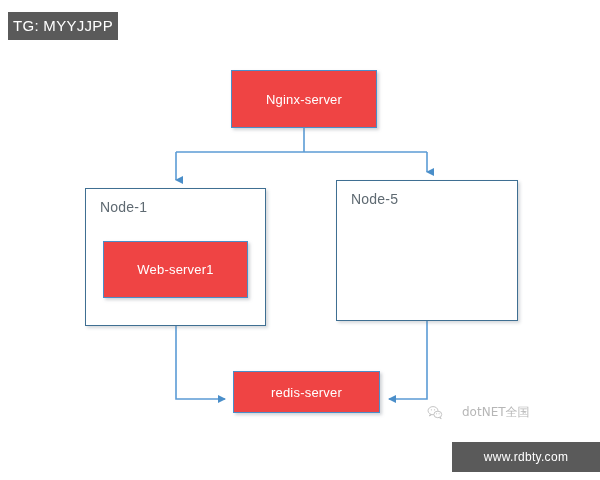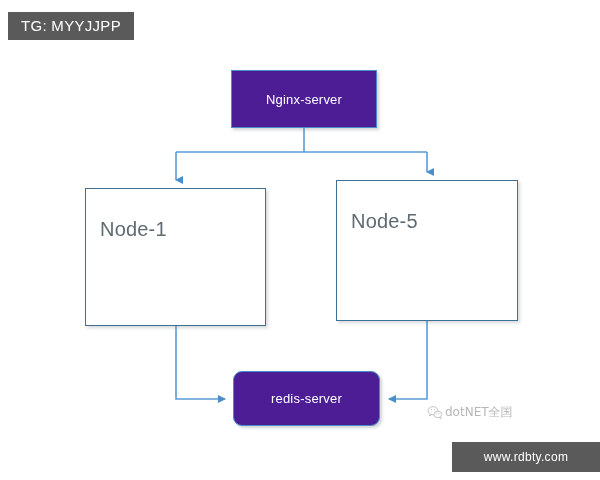--- a/index.html
+++ b/index.html
@@ -26,41 +26,41 @@
     font-size: 15px;
     letter-spacing: 0.3px;
     display: flex;
     align-items: center;
     justify-content: center;
     white-space: nowrap;
   }
   #tg-badge {
     left: 8px;
     top: 12px;
-    width: 126px;
+    width: 110px;
     height: 27px;
     font-size: 15px;
     padding-bottom: 1px;
   }
   #site-badge {
     left: 452px;
     top: 442px;
     width: 148px;
     height: 30px;
     font-size: 12px;
   }
 
   
   #wechat-mark {
     position: absolute;
     left: 427px;
     top: 404px;
     display: flex;
     align-items: center;
-    gap: 2px;
+    gap: 19px;
     opacity: 0.62;
   }
   #wechat-mark .wx-icon {
     width: 16px;
     height: 16px;
     display: block;
   }
   #wechat-mark .wx-text {
     font-size: 12px;
     color: #8a8a8a;
@@ -73,21 +73,21 @@
     position: absolute;
     left: 0;
     top: 0;
     width: 600px;
     height: 480px;
   }
 
   
   .blue-box {
     position: absolute;
-    background: #4c1d95;
+    background: #ef4444;
     border: 1px solid #4a8ec9;
     box-shadow: 2px 2px 3px rgba(120,130,140,0.35);
     display: flex;
     align-items: center;
     justify-content: center;
     color: #ffffff;
     font-size: 13px;
     letter-spacing: 0.2px;
     box-sizing: border-box;
   }
@@ -95,32 +95,31 @@
     position: absolute;
     background: #ffffff;
     border: 1.5px solid #3f6f92;
     box-shadow: 2px 2px 3px rgba(120,130,140,0.30);
     box-sizing: border-box;
   }
   .node-title {
     position: absolute;
     left: 14px;
     top: 10px;
-    font-size: 20px;
+    font-size: 14px;
     color: #5f6a72;
     letter-spacing: 0.2px;
-    margin-top: 19px;
   }
 
   #nginx-server { left: 231px; top: 70px;  width: 146px; height: 58px; }
   #node-1       { left: 85px;  top: 188px; width: 181px; height: 138px; }
   #node-2       { left: 336px; top: 180px; width: 182px; height: 141px; }
   #web-server-1 { left: 103px; top: 241px; width: 145px; height: 57px; }
   #web-server-2 { left: 352px; top: 235px; width: 146px; height: 58px; }
-  #redis-server { left: 233px; top: 371px; width: 147px; height: 55px; border-radius: 9px; }
+  #redis-server { left: 233px; top: 371px; width: 147px; height: 42px; }
 </style>
 </head>
 <body>
 
 <div id="canvas">
 
   <svg id="wires" viewBox="0 0 600 480" xmlns="http://www.w3.org/2000/svg">
     <defs>
       <marker id="arrow-down" markerWidth="10" markerHeight="10" refX="5" refY="8" orient="auto" markerUnits="userSpaceOnUse">
         <path d="M1,1 L9,1 L5,9 Z" fill="#4a8ec9"></path>
@@ -143,20 +142,23 @@
     <path d="M427,321 L427,399 L389,399" stroke="#5b9bd5" stroke-width="1.6" fill="none" marker-end="url(#arrow-right)"></path>
   </svg>
 
   <div class="blue-box" id="nginx-server">
     <span>Nginx-server</span>
   </div>
 
   <div class="node-container" id="node-1">
     <div class="node-title">Node-1</div>
   </div>
+  <div class="blue-box" id="web-server-1">
+    <span>Web-server1</span>
+  </div>
 
   <div class="node-container" id="node-2">
     <div class="node-title">Node-5</div>
   </div>
 
   <div class="blue-box" id="redis-server">
     <span>redis-server</span>
   </div>
 
   <div class="corner-badge" id="tg-badge">

